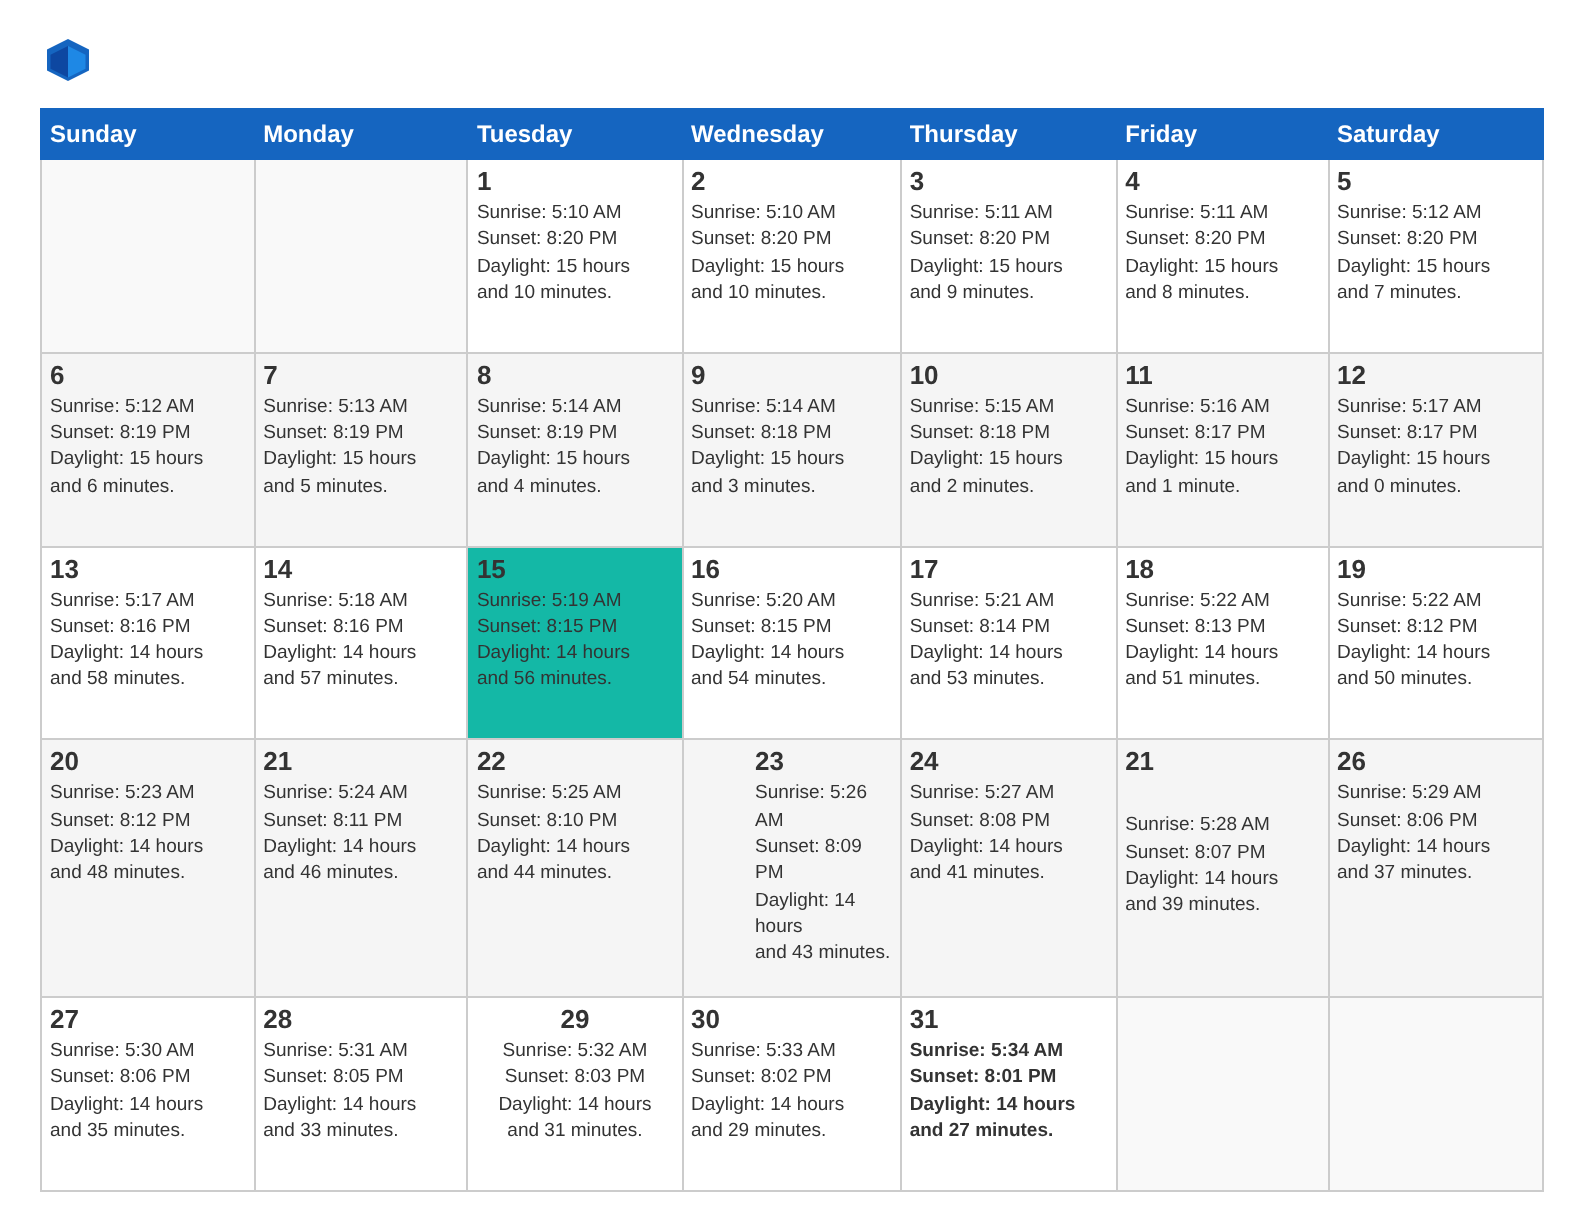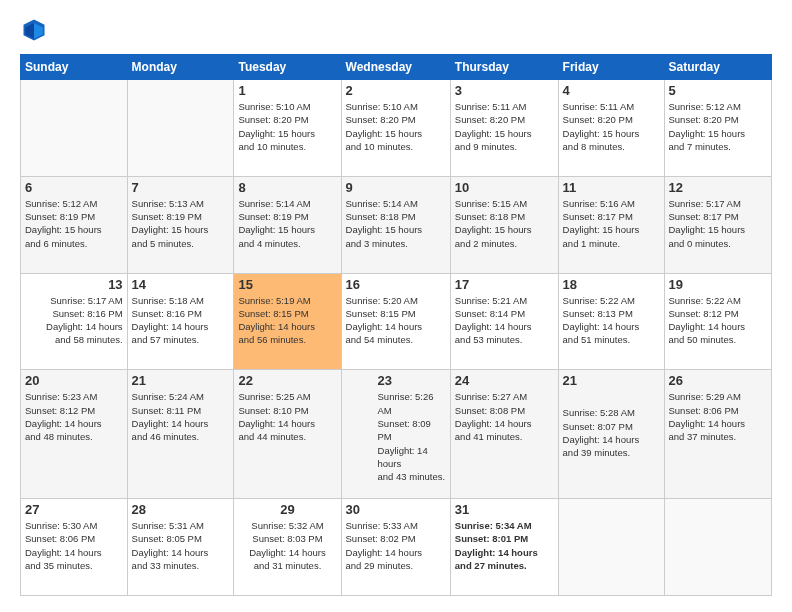--- a/index.html
+++ b/index.html
@@ -214,35 +214,35 @@
           </td>
           <td style="background: rgb(245, 245, 245);">
             <span class="day-number">12</span>
             <div class="day-info" style="white-space: pre-line;">Sunrise: 5:17 AM
 Sunset: 8:17 PM
 Daylight: 15 hours
 and 0 minutes.</div>
           </td>
         </tr>
         <tr style="background: rgb(255, 255, 255);">
-          <td style="background: rgb(255, 255, 255); text-align: right;">
+          <td style="background: rgb(255, 255, 255);">
             <span class="day-number">13</span>
             <div class="day-info" style="white-space: pre-line;">Sunrise: 5:17 AM
 Sunset: 8:16 PM
 Daylight: 14 hours
 and 58 minutes.</div>
           </td>
           <td style="background: rgb(255, 255, 255);">
             <span class="day-number">14</span>
             <div class="day-info" style="white-space: pre-line;">Sunrise: 5:18 AM
 Sunset: 8:16 PM
 Daylight: 14 hours
 and 57 minutes.</div>
           </td>
-          <td style="background: #fdba74;">
+          <td style="background: #14b8a6;">
             <span class="day-number">15</span>
             <div class="day-info" style="white-space: pre-line;">Sunrise: 5:19 AM
 Sunset: 8:15 PM
 Daylight: 14 hours
 and 56 minutes.</div>
           </td>
           <td style="background: rgb(255, 255, 255);">
             <span class="day-number">16</span>
             <div class="day-info" style="white-space: pre-line;">Sunrise: 5:20 AM
 Sunset: 8:15 PM

